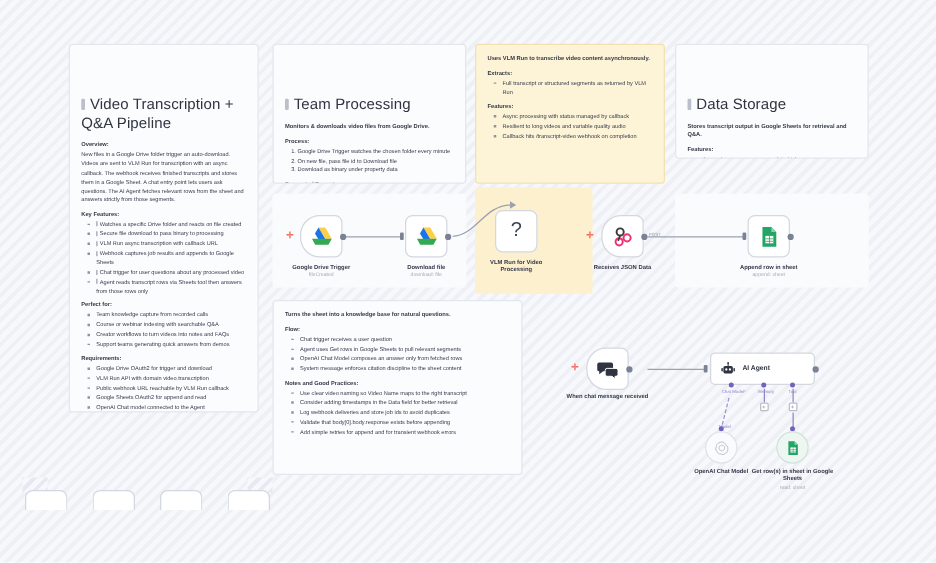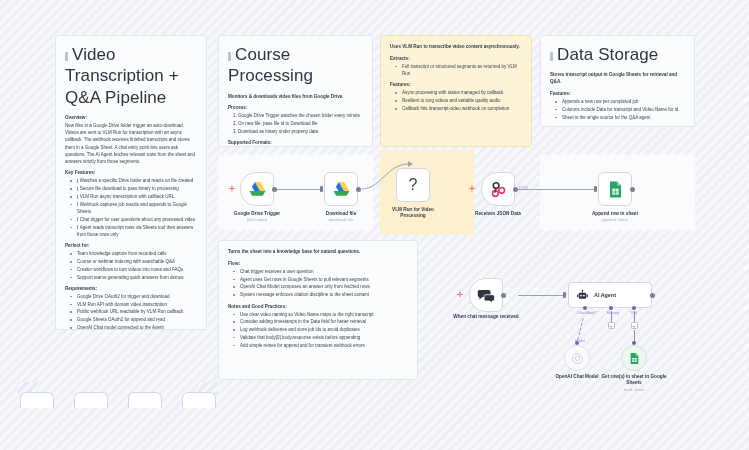--- a/index.html
+++ b/index.html
@@ -20,26 +20,27 @@
     position:absolute;
     background:#fbfcfe;
     border:1px solid #e2e6ee;
     border-radius:3px;
     padding:8px 9px 10px 9px;
     overflow:hidden;
   }
   .note.accent { background:#fdf3d7; border-color:#f3e2b0; }
 
   .note h1 {
-    font-size:17px;
+    font-size:12px;
     font-weight:400;
     line-height:1.25;
     color:#2f3440;
     margin-bottom:7px;
     letter-spacing:.1px;
+    margin-top:32px;
   }
   .hbar {
     display:inline-block;
     width:3px; height:9px;
     background:#b9bfcb;
     margin-right:4px;
     vertical-align:-1px;
     border-radius:1px;
   }
   .note .lede {
@@ -264,21 +265,21 @@
       <li>Google Drive OAuth2 for trigger and download</li>
       <li>VLM Run API with domain video.transcription</li>
       <li>Public webhook URL reachable by VLM Run callback</li>
       <li>Google Sheets OAuth2 for append and read</li>
       <li>OpenAI Chat model connected to the Agent</li>
       <li>A target Google Sheet with columns like Video Name and Data</li>
     </ul>
   </div>
 
   <div class="note" id="note-input">
-    <h1><span class="hbar"></span><span>Course Processing</span></h1>
+    <h1><span class="hbar"></span><span>Team Processing</span></h1>
     <div class="lede">Monitors &amp; downloads video files from Google Drive.</div>
     <h2>Process:</h2>
     <ol>
       <li>Google Drive Trigger watches the chosen folder every minute</li>
       <li>On new file, pass file id to Download file</li>
       <li>Download as binary under property data</li>
     </ol>
     <h2>Supported Formats:</h2>
     <ul>
       <li>Common video formats handed to VLM Run</li>

